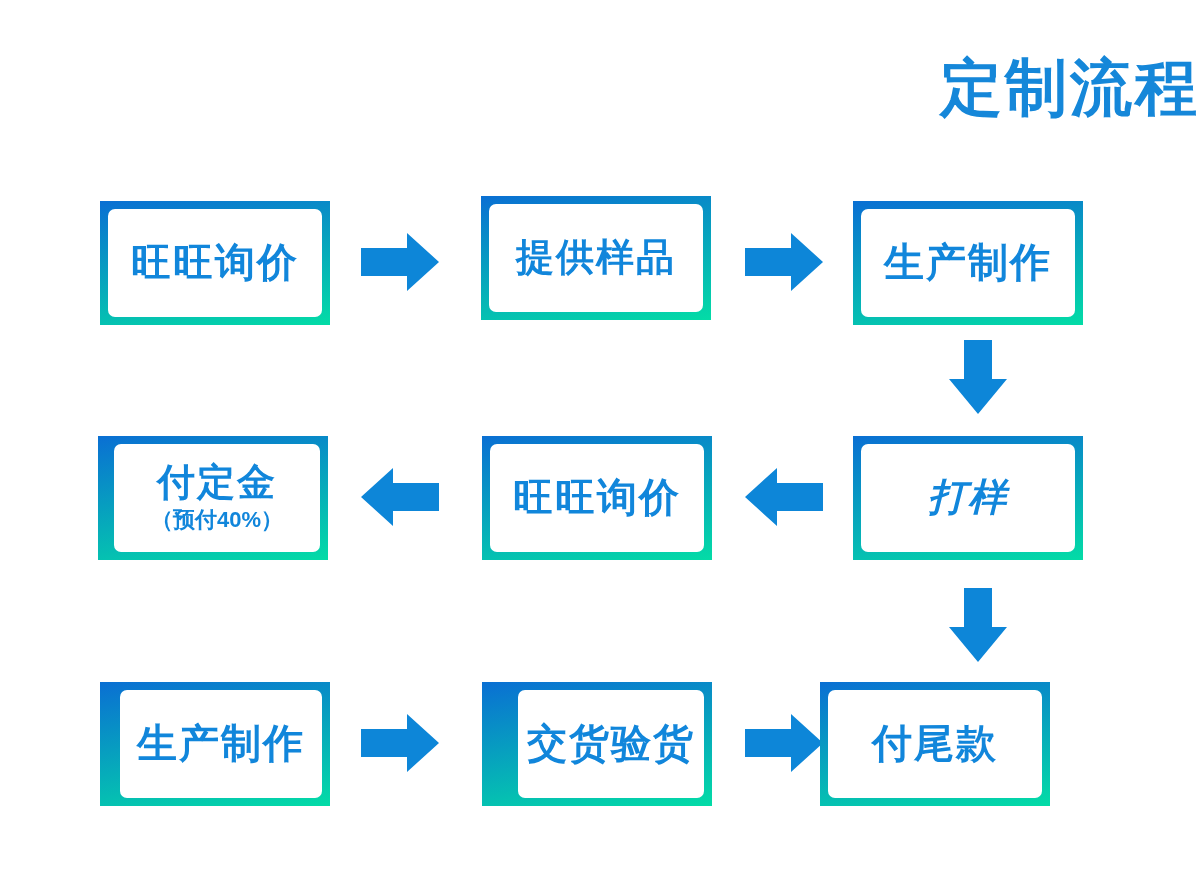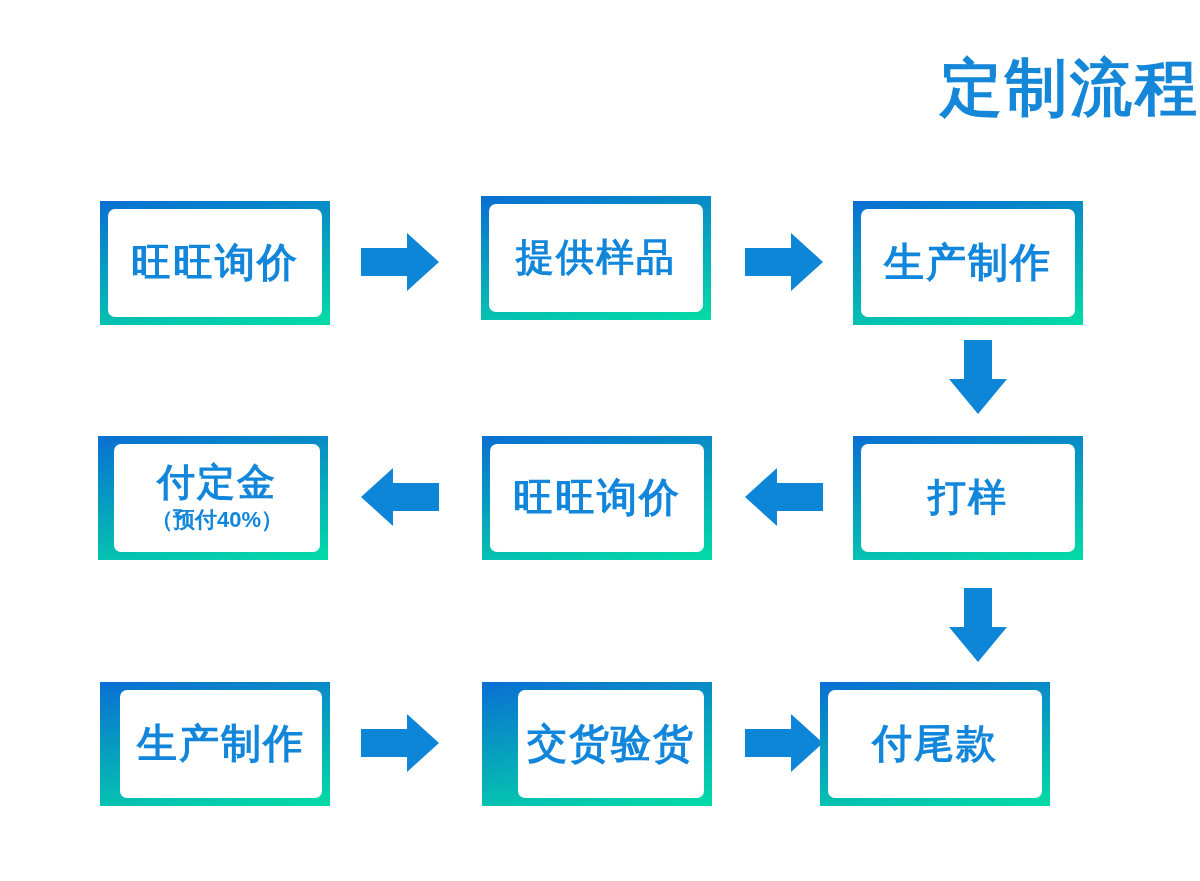--- a/index.html
+++ b/index.html
@@ -46,21 +46,21 @@
   }
   .node-sub{
     font-size:22px;font-weight:bold;color:var(--node-text);
     line-height:1.2;white-space:nowrap;letter-spacing:0px;
   }
   .node.has-sub .node-label{font-size:38px;}
   
   .n1{left:100px;top:201px;}
   .n2{left:481px;top:196px;}
   .n3{left:853px;top:201px;}
-  .n4{left:853px;top:436px;}
+  .n4{left:853px;top:436px;font-style:italic;}
   .n5{left:482px;top:436px;}
   .n6{left:98px; top:436px;padding-left:16px;}
   .n7{left:100px;top:682px;padding-left:20px;}
   .n8{left:482px;top:682px;padding-left:36px;}
   .n9{left:820px;top:682px;}
   .arrow{position:absolute;color:var(--arrow);}
   .aR1{left:361px;top:233px;}
   .aR2{left:745px;top:233px;}
   .aD1{left:949px;top:340px;}
   .aL1{left:745px;top:468px;}

